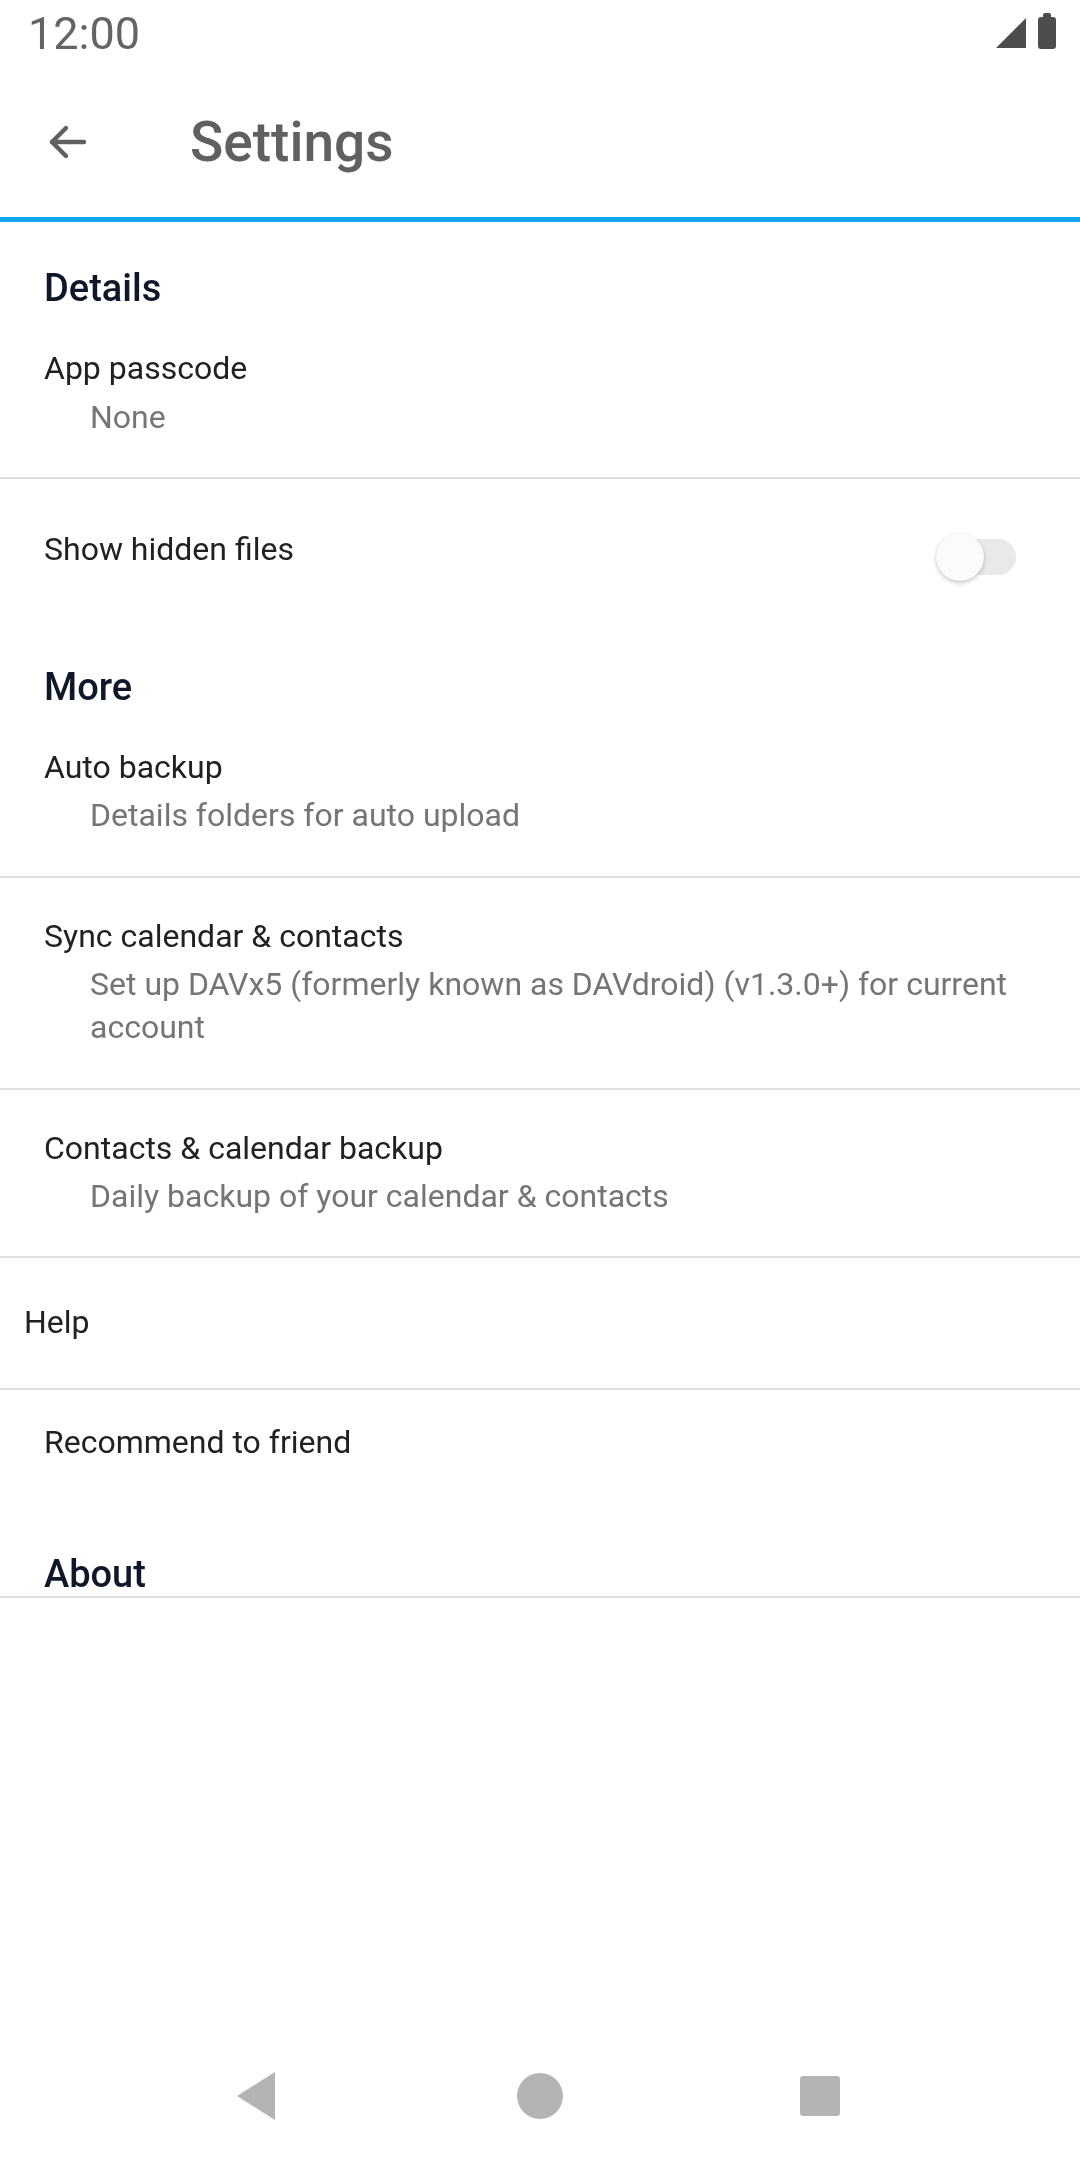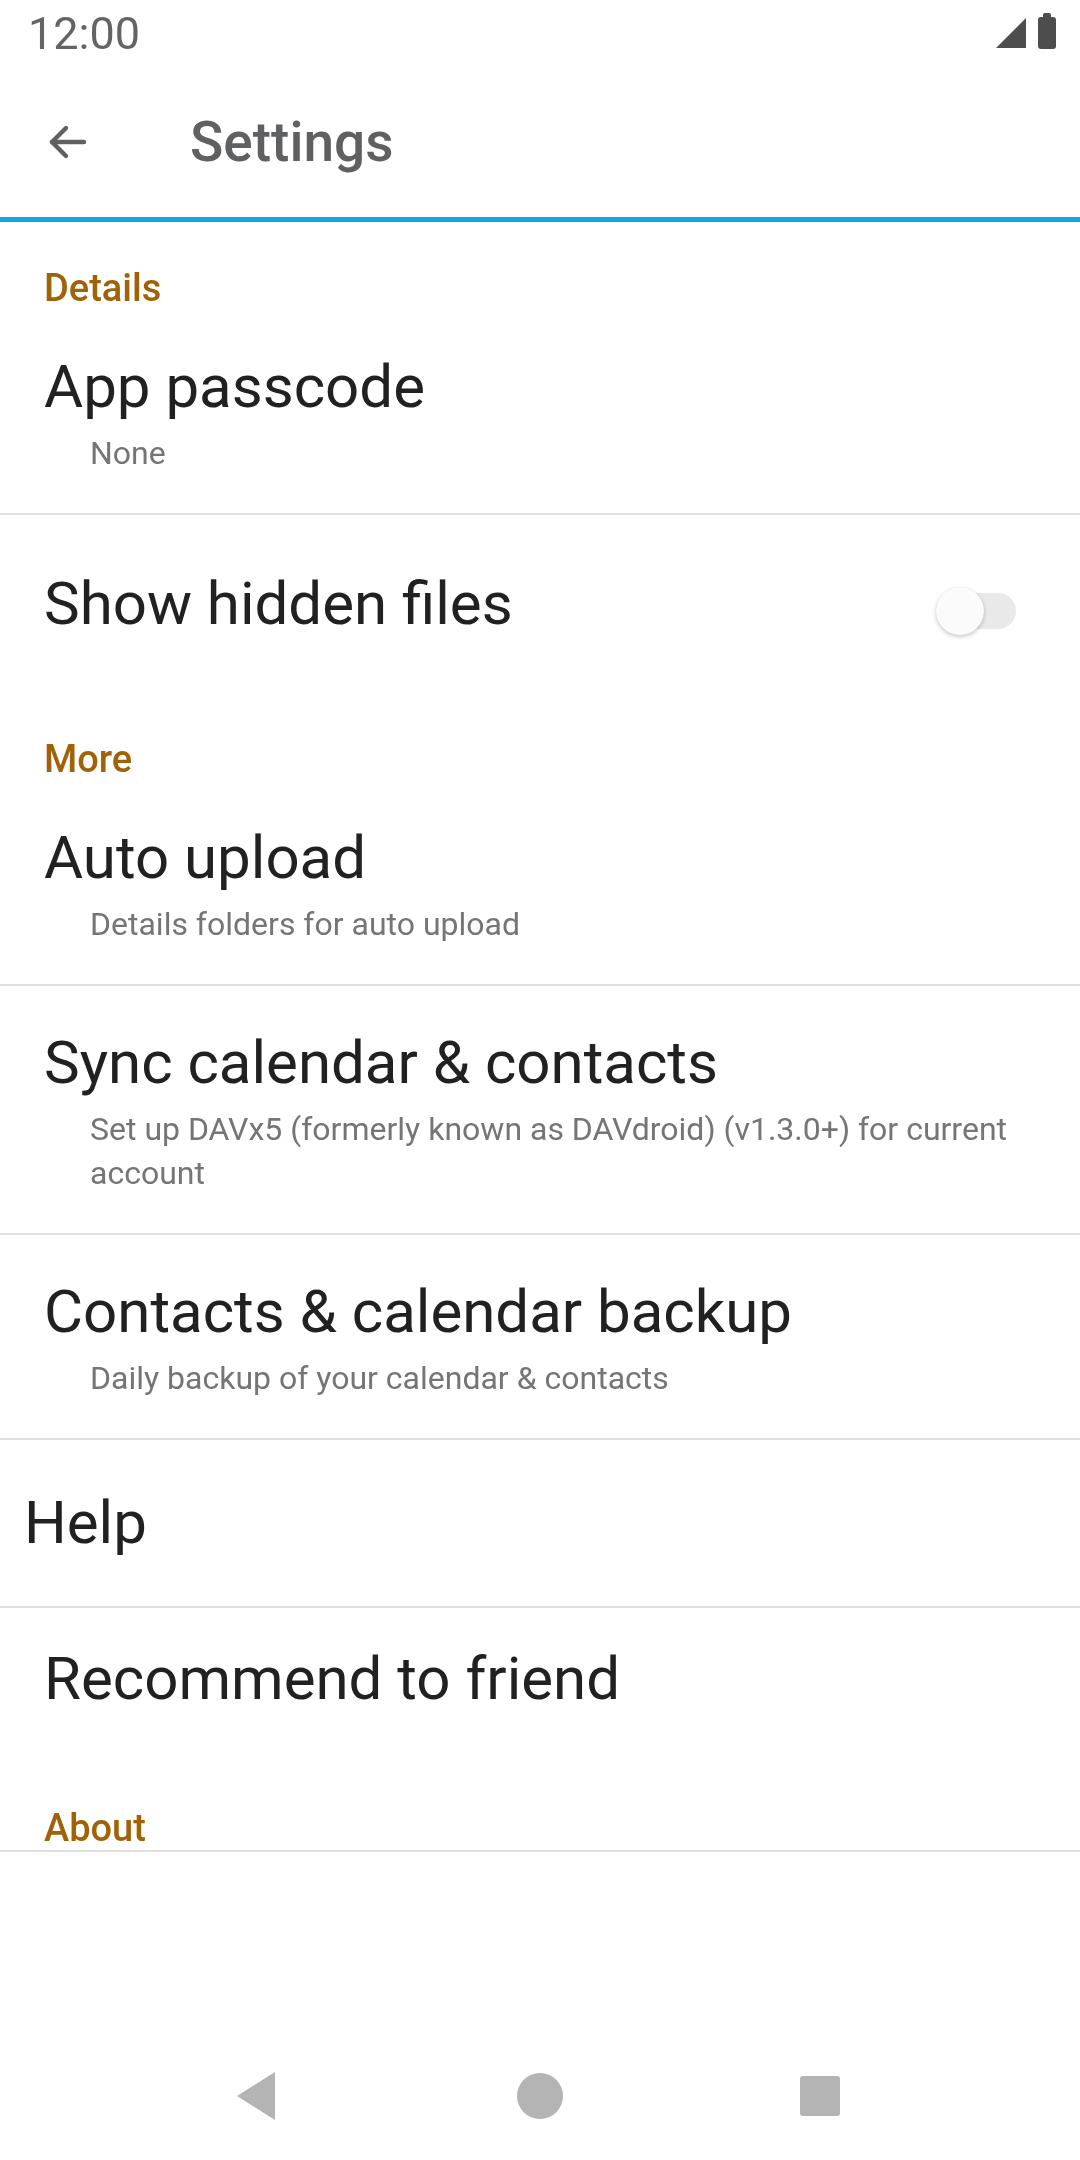--- a/index.html
+++ b/index.html
@@ -71,37 +71,37 @@
       margin-left: 98px;
       color: #5f6062;
       font-size: 55px;
       font-weight: 500;
     }
     .content {
       overflow-y: auto;
     }
     .section-header {
       padding: 44px 20px 0 44px;
-      color: #a16207;
+      color: #0f172a;
       font-size: 38px;
       font-weight: 500;
     }
     .setting-item {
       padding: 38px 44px;
       display: flex;
       align-items: center;
       justify-content: space-between;
     }
     .setting-text {
       flex: 1;
       min-width: 0;
     }
     .setting-title {
       color: #212121;
-      font-size: 60px;
+      font-size: 32px;
       font-weight: 400;
       line-height: 1.3;
     }
     .setting-summary {
       color: #757575;
       font-size: 32px;
       font-weight: 400;
       line-height: 1.35;
       margin-top: 6px;
       margin-left: 46px;
@@ -217,21 +217,21 @@
     <div class="switch">
       <div class="switch-track"></div>
       <div class="switch-thumb"></div>
     </div>
   </div>
 
   <div class="section-header">More</div>
 
   <div class="setting-item">
     <div class="setting-text">
-      <div class="setting-title">Auto upload</div>
+      <div class="setting-title">Auto backup</div>
       <div class="setting-summary">Details folders for auto upload</div>
     </div>
   </div>
 
   <div class="divider"></div>
 
   <div class="setting-item">
     <div class="setting-text">
       <div class="setting-title">Sync calendar &amp; contacts</div>
       <div class="setting-summary">Set up DAVx5 (formerly known as DAVdroid) (v1.3.0+) for current account</div>

